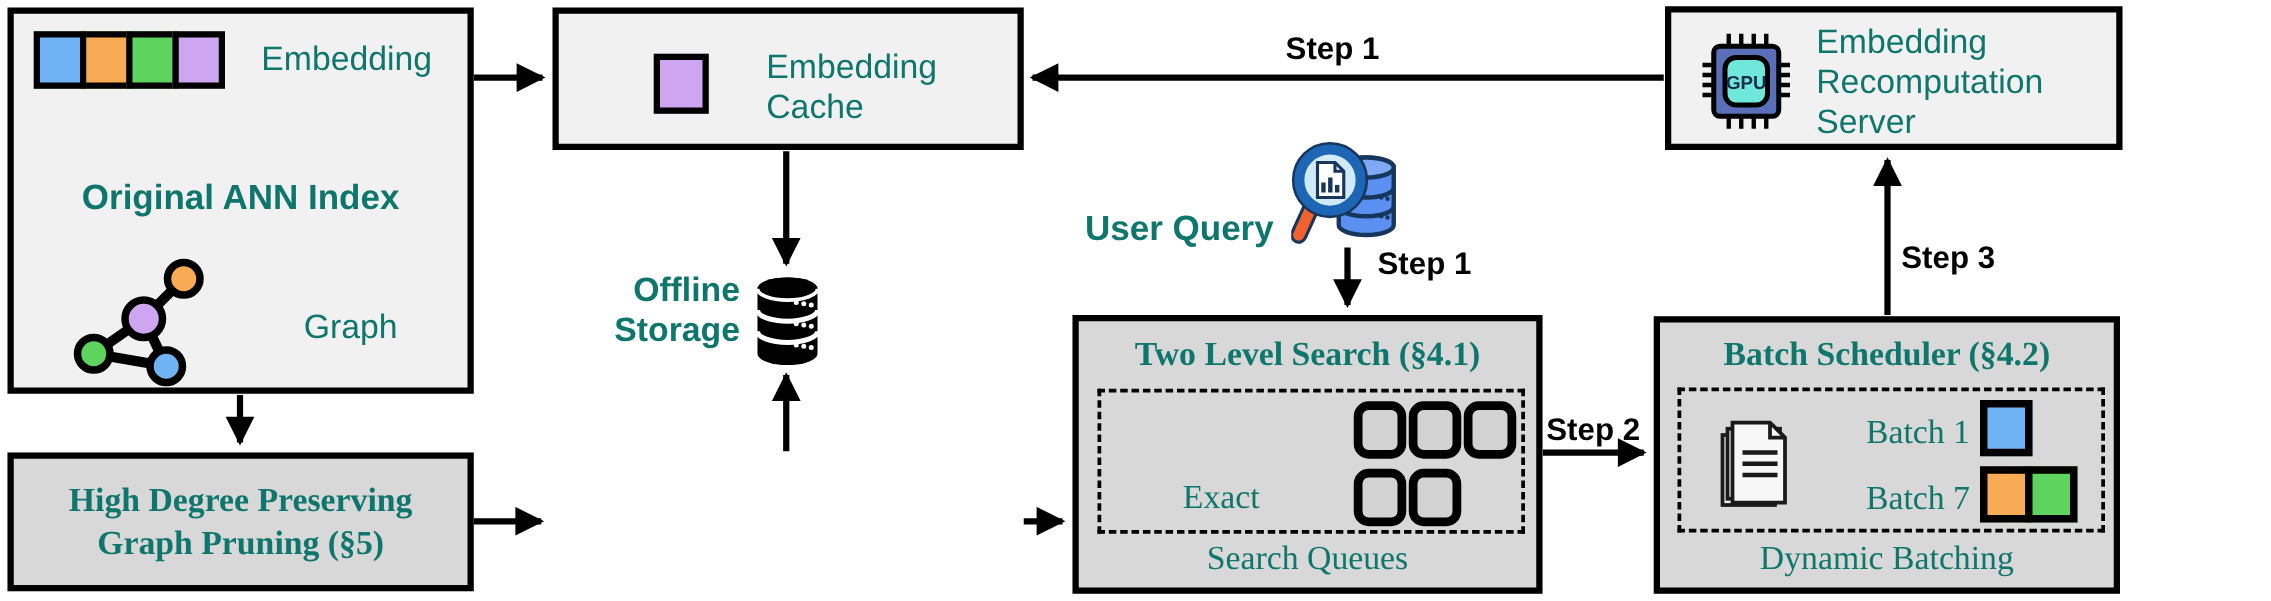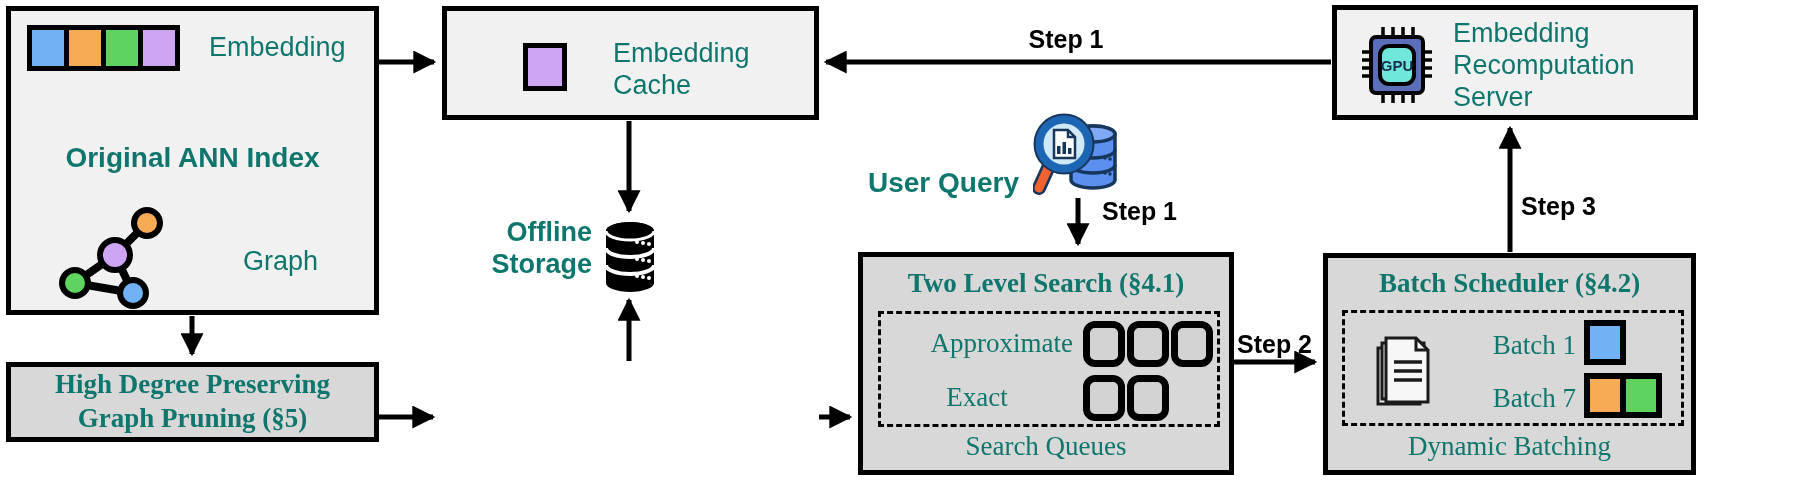--- a/index.html
+++ b/index.html
@@ -144,21 +144,20 @@
         <rect x="29.5" y="34" width="3.5" height="12" fill="#16365C"></rect>
         <rect x="35" y="40" width="3.5" height="6" fill="#16365C"></rect>
       </g>
     </svg>
   </div>
   <div class="steplbl" style="left:1102px;top:197px;">Step 1</div>
 
   <div class="box dark" style="left:858px;top:252px;width:376px;height:223px;">
     <div class="lbl bold center" style="left:0;right:0;top:10px;">Two Level Search (§4.1)</div>
     <div class="dashed" style="left:15px;top:54px;width:342px;height:116px;">
-      <div class="lbl right" style="left:0px;top:13px;width:192px;">Approximate</div>
       <div class="qrow" style="left:202px;top:7px;">
         <div class="qsq"></div>
         <div class="qsq"></div>
         <div class="qsq"></div>
       </div>
       <div class="lbl right" style="left:0px;top:67px;width:192px;text-align:center;">Exact</div>
       <div class="qrow" style="left:202px;top:61px;">
         <div class="qsq"></div>
         <div class="qsq"></div>
       </div>
@@ -219,18 +218,18 @@
         </g>
         <rect x="12" y="13" width="52" height="56" rx="5" fill="#5B6EB8" stroke="#000" stroke-width="4"></rect>
         <rect x="21" y="22" width="34" height="38" rx="9" fill="#6FE8DB" stroke="#000" stroke-width="4"></rect>
         <text x="38" y="47" text-anchor="middle" font-size="15" font-weight="bold" fill="#1A2A4A">GPU</text>
       </svg>
     </div>
     <div class="lbl wrap" style="left:116px;top:8px;width:205px;line-height:1.18;">Embedding Recomputation Server</div>
   </div>
   <div class="steplbl" style="left:1016px;top:25px;width:100px;text-align:center;">Step 1</div>
 
-  <div class="box dark" style="left:6px;top:362px;width:373px;height:80px;display:flex;align-items:center;justify-content:center;">
+  <div class="box dark" style="left:6px;top:362px;width:373px;height:111px;display:flex;align-items:center;justify-content:center;">
     <div class="lbl bold center wrap" style="position:static;width:330px;line-height:1.25;">High Degree Preserving Graph Pruning (§5)</div>
   </div>
 
 
 </div>
 
 </body></html>

